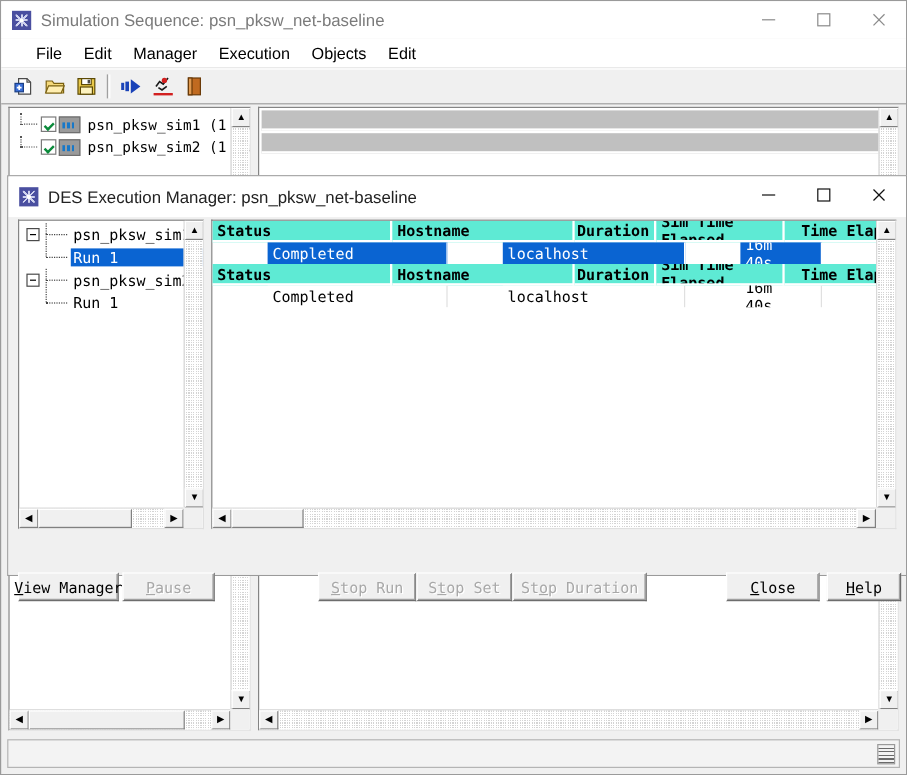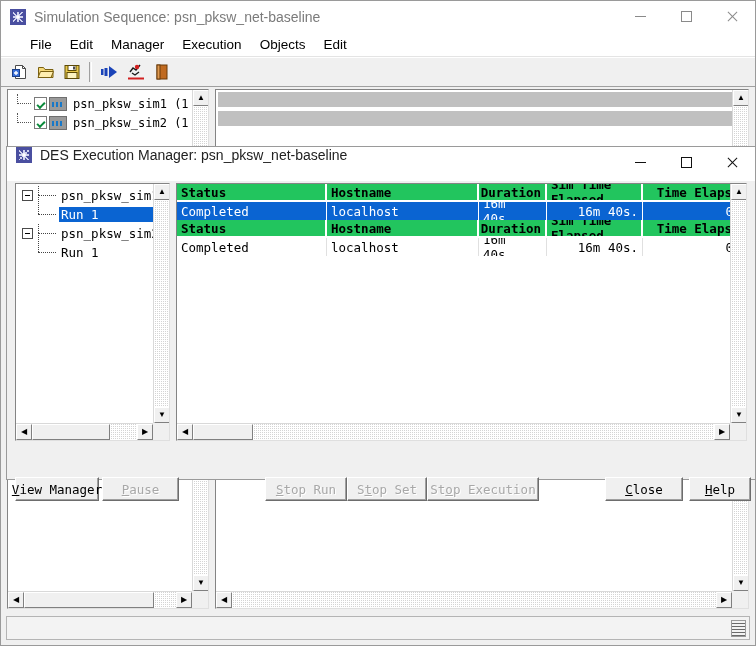--- a/index.html
+++ b/index.html
@@ -224,21 +224,21 @@
   #dialog {
     position: absolute;
     left: 6px; top: 146px;
     width: 750px; height: 334px;
     background: #f0f0f0;
     border: 1px solid #9a9a9a;
     box-shadow: 0 0 0 0 rgba(0,0,0,0);
   }
   .dlg-titlebar {
     height: 34px; background: #ffffff;
-    display: flex; position: relative;
+    display: flex; align-items: center; position: relative;
   }
   .dlg-title-text { font-size: 14px; color: #222; white-space: nowrap; }
 
   .dlg-body {
     position: absolute; left: 0; right: 0; top: 34px; bottom: 0;
     background: #f0f0f0;
   }
   .dlg-panes {
     position: absolute; left: 8px; right: 8px; top: 2px; height: 258px;
     display: flex;
@@ -265,35 +265,35 @@
   .dconn::before { content:""; position:absolute; left:5px; top:-10px; height:19px; border-left:1px dotted #444; }
   .dconn::after  { content:""; position:absolute; left:5px; top:9px; width:18px; border-top:1px dotted #444; }
   .dconn.root::before { top:0; height:9px; }
   .dlabel { padding-left: 2px; }
   .dlabel.selected { background: #0a64d2; color:#fff; padding-right: 150px; }
 
   
   .tbl { position:absolute; left:0; top:0; right:16px; bottom:17px; overflow:hidden; }
   .trow { display:flex; height:18px; font-family:"DejaVu Sans Mono", monospace; font-size:12.5px; }
   .trow.header .tc {
-    background:#22c55e; font-weight:bold;
+    background:#5eead4; font-weight:bold;
     border-right:2px solid #fff; border-bottom:2px solid #fff;
     display:flex; align-items:center; overflow:hidden;
   }
   .trow.data .tc {
     background:#fff;
     border-right:1px solid #e0e0e0;
-    display:flex; align-items:center; overflow:hidden;
+    display:flex; align-items:center; overflow:hidden;margin-left:46px;
   }
   .trow.data.sel .tc { background:#0a64d2; color:#fff; border-right:1px solid #fff; }
   .tc { padding: 0 4px; flex:none; }
   .tc.c-status { width: 150px; }
   .tc.c-host   { width: 152px; }
   .tc.c-dur    { width: 68px; justify-content:flex-end; }
-  .tc.c-sim    { width: 96px; justify-content:flex-end; }
+  .tc.c-sim    { width: 107px; justify-content:flex-end; }
   .tc.c-time   { width: 110px; justify-content:flex-end; }
 
   
   .dlg-buttons {
     position:absolute; left:0; right:0; top: 296px; height: 30px;
   }
   .dbtn {
     position:absolute; top:0; height:24px;
     background:#f0f0f0;
     border:1px solid #fff;
@@ -561,21 +561,21 @@
           <span>top Run</span>
       </div>
       <div class="dbtn disabled" style="left:340px; width:80px;">
         <span>S</span>
           <span class="mn">t</span>
           <span>op Set</span>
       </div>
       <div class="dbtn disabled" style="left:420px; width:112px;">
         <span>St</span>
           <span class="mn">o</span>
-          <span>p Execution</span>
+          <span>p Duration</span>
       </div>
       <div class="dbtn" style="left:598px; width:78px;">
         <span class="mn">C</span>
           <span>lose</span>
       </div>
       <div class="dbtn" style="left:682px; width:62px;">
         <span class="mn">H</span>
           <span>elp</span>
       </div>
     </div>

